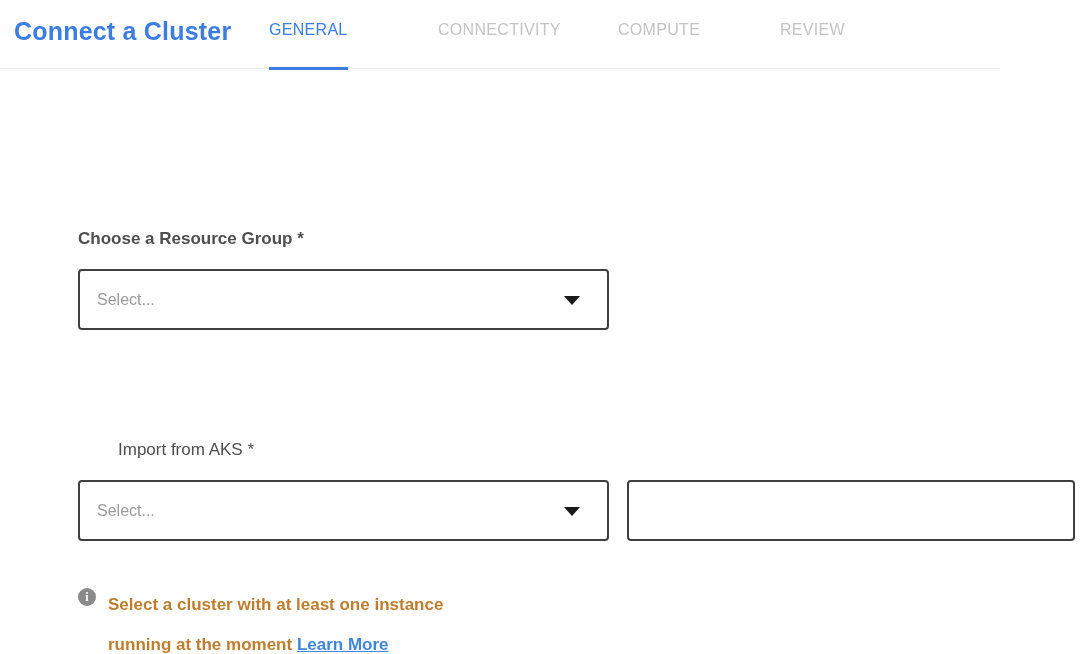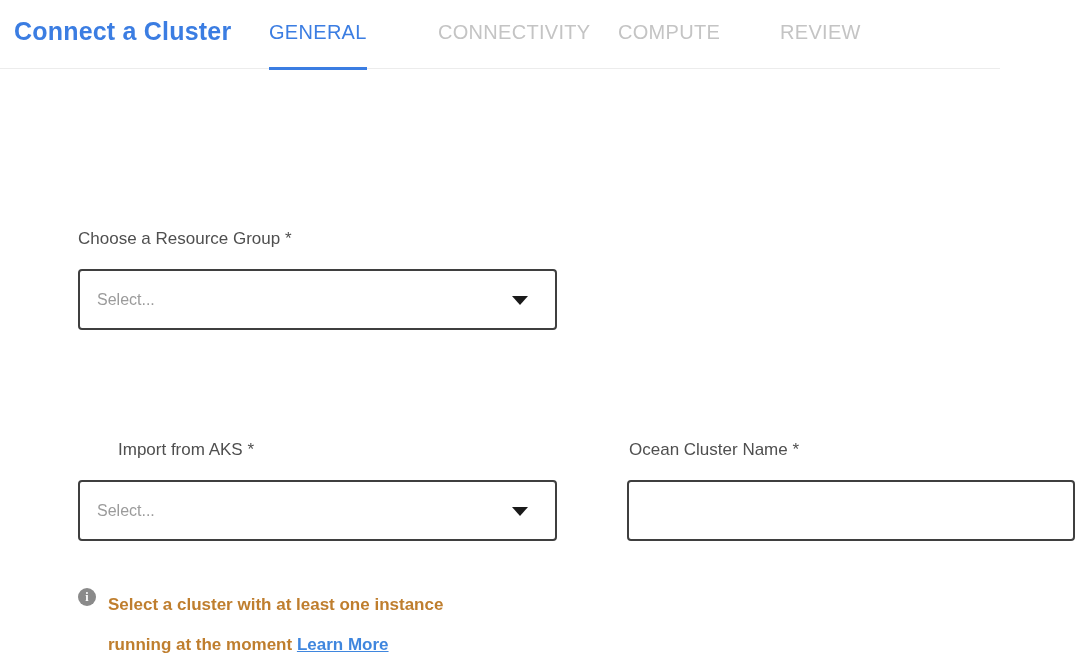--- a/index.html
+++ b/index.html
@@ -30,21 +30,21 @@
     top: 17px;
     font-size: 25px;
     font-weight: 700;
     color: #3b7de2;
     letter-spacing: 0.2px;
   }
   .tab {
     position: absolute;
     top: 21px;
     height: 47px;
-    font-size: 20px;
+    font-size: 16px;
     color: #c4c4c4;
     letter-spacing: 0.3px;
     cursor: pointer;
   }
   .tab-general      { left: 269px; }
   .tab-connectivity { left: 413px; margin-left: 25px; }
   .tab-compute      { left: 618px; }
   .tab-review       { left: 780px; }
   .tab.active { color: #3b7de2; }
   .tab.active::after {
@@ -55,27 +55,27 @@
     height: 3px;
     background: #3b7de2;
   }
 
   
   .field-label {
     position: absolute;
     font-size: 17px;
     color: #4f4f4f;
   }
-  .label-resource-group { left: 78px;  top: 229px; }
+  .label-resource-group { left: 78px;  top: 229px; font-weight: bold; }
   .label-import-aks     { left: 78px;  top: 440px; margin-left: 40px; }
   .label-cluster-name   { left: 629px; top: 440px; }
 
   .select-box {
     position: absolute;
-    width: 479px;
+    width: 531px;
     height: 61px;
     border: 2px solid #3f3f3f;
     border-radius: 4px;
     background: #ffffff;
     cursor: pointer;
     display: flex;
     align-items: center;
   }
   .select-resource-group { left: 78px; top: 269px; }
   .select-import-aks     { left: 78px; top: 480px; }
@@ -164,21 +164,20 @@
     <span class="select-placeholder">Select...</span>
     <span class="select-caret"></span>
   </div>
 
   <div class="field-label label-import-aks">Import from AKS *</div>
   <div class="select-box select-import-aks">
     <span class="select-placeholder">Select...</span>
     <span class="select-caret"></span>
   </div>
 
-  <div class="field-label label-cluster-name">Ocean Cluster Name *</div>
   <input class="text-input" type="text" value="" style="">
 
   <div class="info-note">
     <span class="info-icon">i</span>
     <span class="info-text"><span>Select a cluster with at least one instance running at the moment</span>
       <a class="info-link">Learn More</a></span>
   </div>
 
 </div>
 

